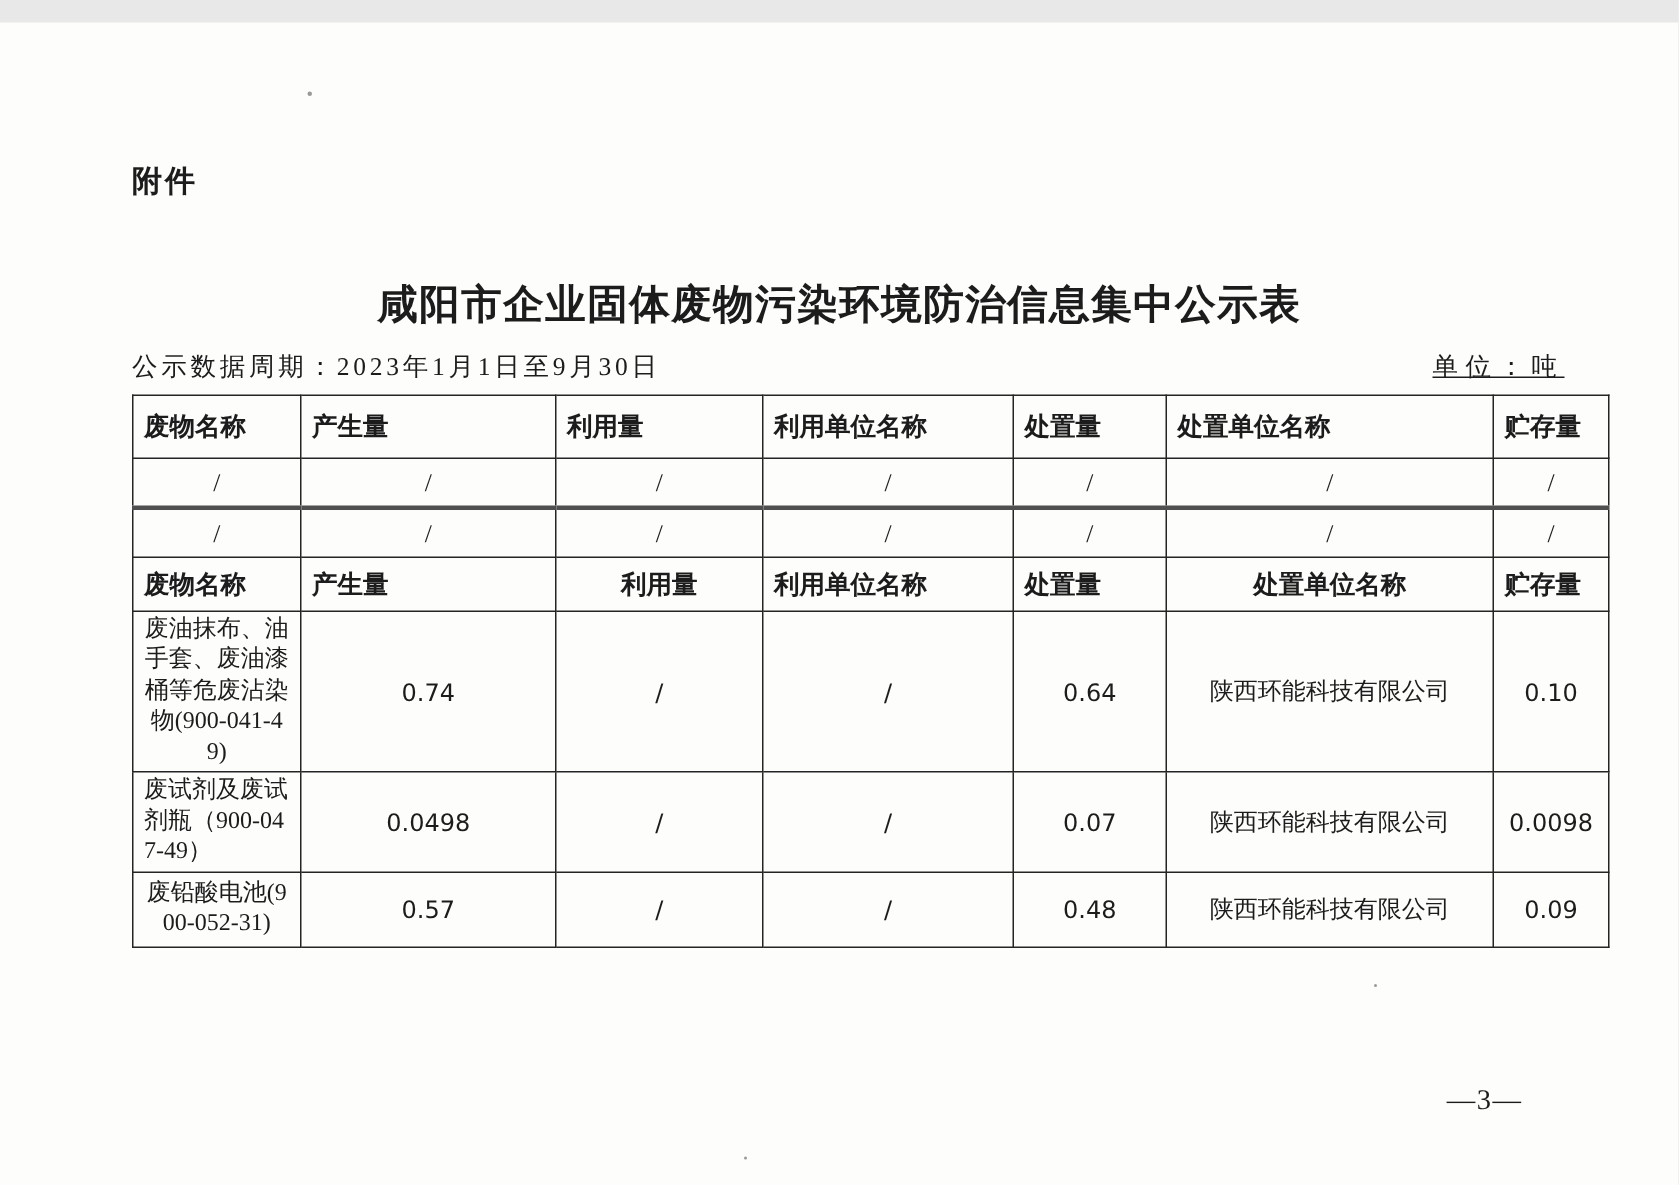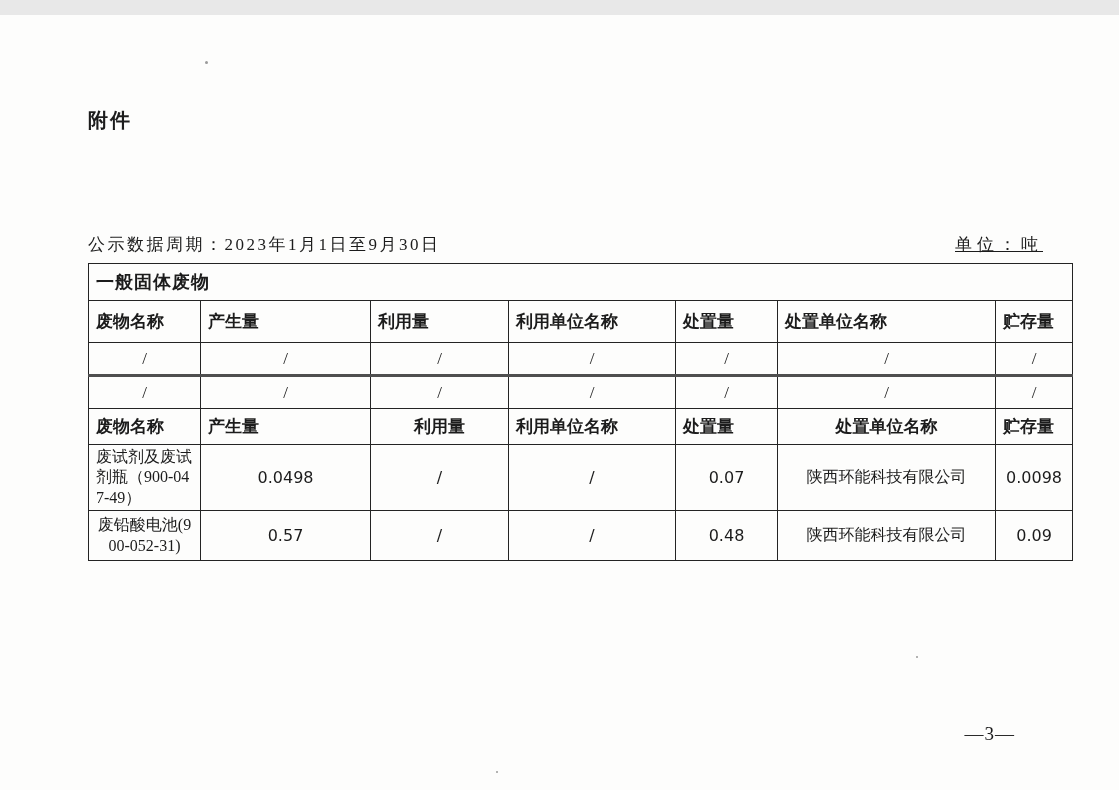--- a/index.html
+++ b/index.html
@@ -75,41 +75,39 @@
   }
   .speck { position:absolute; background:#9a9a9a; border-radius:50%; }
 </style>
 </head>
 <body>
 
 <div class="page">
 
   <div class="attachment">附件</div>
 
+  <div class="title">咸阳市企业固体废物污染环境防治信息集中公示表</div>
 
   <div class="meta">
     <span class="period">公示数据周期：2023年1月1日至9月30日</span>
     <span class="unit">单位：吨</span>
   </div>
 
   <table class="disclosure">
     <colgroup>
       <col style="width:112px">
         <col style="width:170px">
         <col style="width:138px">
       <col style="width:167px">
         <col style="width:102px">
         <col style="width:218px">
       <col style="width:77px">
     </colgroup>
     <tbody>
 
-      <tr class="r-sec">
-        <td colspan="7">一般固体废物</td>
-      </tr>
 
       <tr class="r-hdr">
         <td>废物名称</td>
         <td>产生量</td>
         <td>利用量</td>
         <td>利用单位名称</td>
         <td>处置量</td>
         <td>处置单位名称</td>
         <td>贮存量</td>
       </tr>
@@ -137,20 +135,29 @@
       <tr class="r-hdr2">
         <td>废物名称</td>
         <td>产生量</td>
         <td>利用量</td>
         <td>利用单位名称</td>
         <td>处置量</td>
         <td>处置单位名称</td>
         <td>贮存量</td>
       </tr>
 
+      <tr class="h0">
+        <td class="name ctr">废油抹布、油手套、废油漆桶等危废沾染物(900-041-49)</td>
+        <td class="num">0.74</td>
+        <td class="num">/</td>
+        <td class="num">/</td>
+        <td class="num">0.64</td>
+        <td class="co">陕西环能科技有限公司</td>
+        <td class="num">0.10</td>
+      </tr>
       <tr class="h1">
         <td class="name">废试剂及废试剂瓶（900-047-49）</td>
         <td class="num">0.0498</td>
         <td class="num">/</td>
         <td class="num">/</td>
         <td class="num">0.07</td>
         <td class="co">陕西环能科技有限公司</td>
         <td class="num">0.0098</td>
       </tr>
       <tr class="h2">

